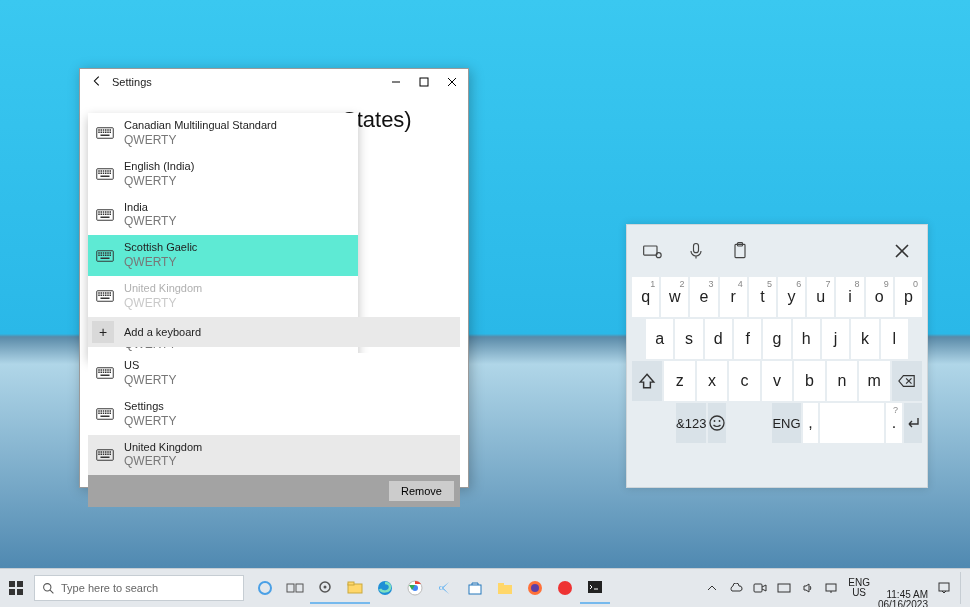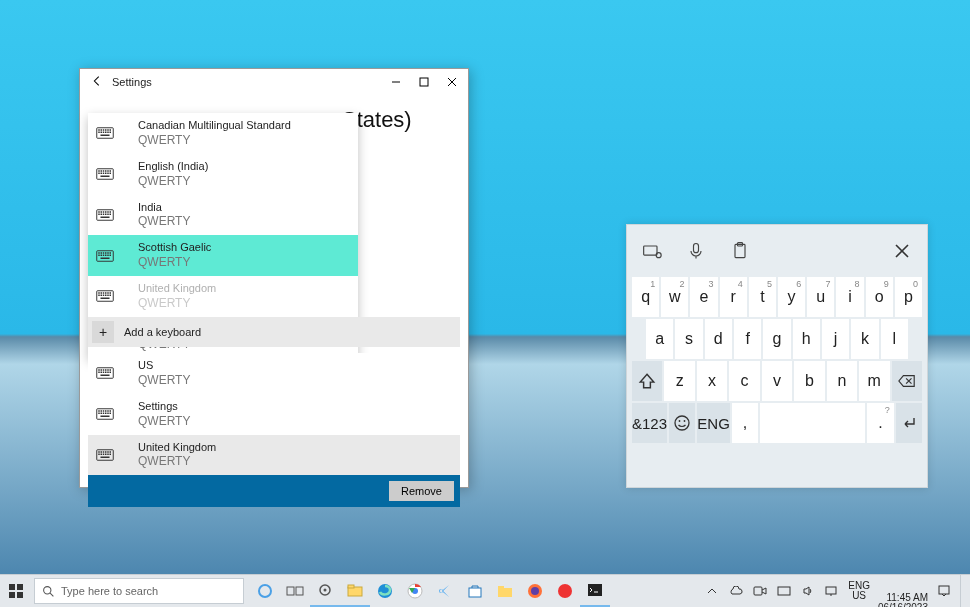--- a/index.html
+++ b/index.html
@@ -9,56 +9,56 @@
   
   .settings-window { position:absolute; left:79px; top:68px; width:390px; height:420px; background:#fff; border:1px solid #999; box-shadow: 2px 2px 12px rgba(0,0,0,.25); font-size:11px; color:#222; }
   .title-bar{height:26px;display:flex;align-items:center;justify-content:space-between;padding:0 2px 0 8px;font-size:11px;}
   .title-bar .back{width:18px;text-align:center;cursor:pointer;}
   .title-bar .tctrl{display:flex;}
   .title-bar .tbtn{width:28px;height:22px;display:flex;align-items:center;justify-content:center;cursor:pointer;font-size:10px;}
   .content{position:relative;padding:0 0 0 0;}
   .lang-heading{font-size:22px;font-weight:400;padding-left:262px;margin-top:12px;color:#111;}
 
   .kb-list{position:absolute;left:8px;top:6px;width:270px;background:#fff;box-shadow:0 4px 10px rgba(0,0,0,.25);}
-  .kb-item{display:flex;align-items:center;gap:24px;padding:6px 8px;cursor:pointer;}
+  .kb-item{display:flex;align-items:center;gap:10px;padding:6px 8px;cursor:pointer;}
   .kb-item.sel{background:#5eead4;}
   .kb-item.dis{color:#b0b0b0;}
   .kb-icon{width:18px;height:14px;flex:none;}
   .kb-icon svg{width:18px;height:14px;}
   .kb-text{line-height:1.25;}
   .kb-text .ln{font-size:11px;}
   .kb-text .lt{font-size:12px;color:#777;}
   .kb-item.dis .lt{color:#c9c9c9;}
 
   .below{position:absolute;top:210px;left:8px;right:8px;}
   .add-kb{display:flex;align-items:center;gap:10px;background:#e9e9e9;padding:4px;}
   .add-kb .plus{width:22px;height:22px;background:#d9d9d9;display:flex;align-items:center;justify-content:center;font-size:14px;}
   .installed{margin-top:6px;}
   .installed .kb-item{background:#fff;}
   .installed .kb-item.sel2{background:#e9e9e9;}
-  .remove-row{display:flex;justify-content:flex-end;background:#0369a1;padding:6px;}
+  .remove-row{display:flex;justify-content:flex-end;background:#a3a3a3;padding:6px;}
   .remove-btn{background:#ccc;border:none;padding:4px 12px;font-size:11px;cursor:pointer;}
 
   
   .tk{position:absolute;left:626px;top:224px;width:302px;height:264px;background:#e7edf1;border:1px solid #cfd6da;box-shadow:0 0 8px rgba(0,0,0,.15);}
   .tk-top{height:52px;display:flex;align-items:center;justify-content:space-between;padding:0 14px;}
   .tk-top .ticons{display:flex;gap:22px;align-items:center;}
   .tk-top .ti{width:22px;height:22px;cursor:pointer;display:flex;align-items:center;justify-content:center;}
   .tk-top .tclose{width:22px;height:22px;cursor:pointer;display:flex;align-items:center;justify-content:center;}
   .tk-rows{padding:0 5px 6px;}
   .krow{display:flex;gap:2px;margin-bottom:2px;}
   .key{position:relative;background:#fff;height:40px;display:flex;align-items:center;justify-content:center;font-size:16px;color:#222;cursor:pointer;flex:1;}
   .key.fn{background:#d9e2e8;}
   .key .num{position:absolute;top:2px;right:4px;font-size:9px;color:#888;}
   .key.space{flex:4;}
   .key.bksp svg, .key.enter svg, .key.shift svg{width:18px;height:18px;}
-  .key.small{font-size:15px;}
+  .key.small{font-size:13px;margin-left:44px;}
 
   
-  .taskbar{position:absolute;left:0;right:0;bottom:0;height:33px;background:#e4e8ec;display:flex;align-items:center;font-size:11px;color:#222;border-top:1px solid #c6cdd3;}
+  .taskbar{position:absolute;left:0;right:0;bottom:0;height:39px;background:#e4e8ec;display:flex;align-items:center;font-size:11px;color:#222;border-top:1px solid #c6cdd3;}
   .taskbar .start{width:32px;height:32px;display:flex;align-items:center;justify-content:center;cursor:pointer;}
   .taskbar .search{display:flex;align-items:center;background:#fff;height:26px;width:210px;border:1px solid #c6cdd3;margin-left:2px;cursor:text;}
   .taskbar .search .sicon{width:26px;display:flex;align-items:center;justify-content:center;color:#666;}
   .taskbar .mid{display:flex;align-items:center;margin-left:6px;gap:0;}
   .taskbar .tb{width:30px;height:32px;display:flex;align-items:center;justify-content:center;cursor:pointer;}
   .taskbar .tray{margin-left:auto;display:flex;align-items:center;gap:8px;padding-right:4px;}
   .taskbar .tray .ic{width:16px;height:16px;cursor:pointer;display:flex;align-items:center;justify-content:center;}
   .taskbar .lang{line-height:1;font-size:10px;text-align:center;cursor:pointer;}
   .taskbar .clock{line-height:1.05;font-size:10px;text-align:right;cursor:pointer;margin-top:24px;}
   .taskbar .peek{width:6px;height:32px;border-left:1px solid #c6cdd3;cursor:pointer;}

